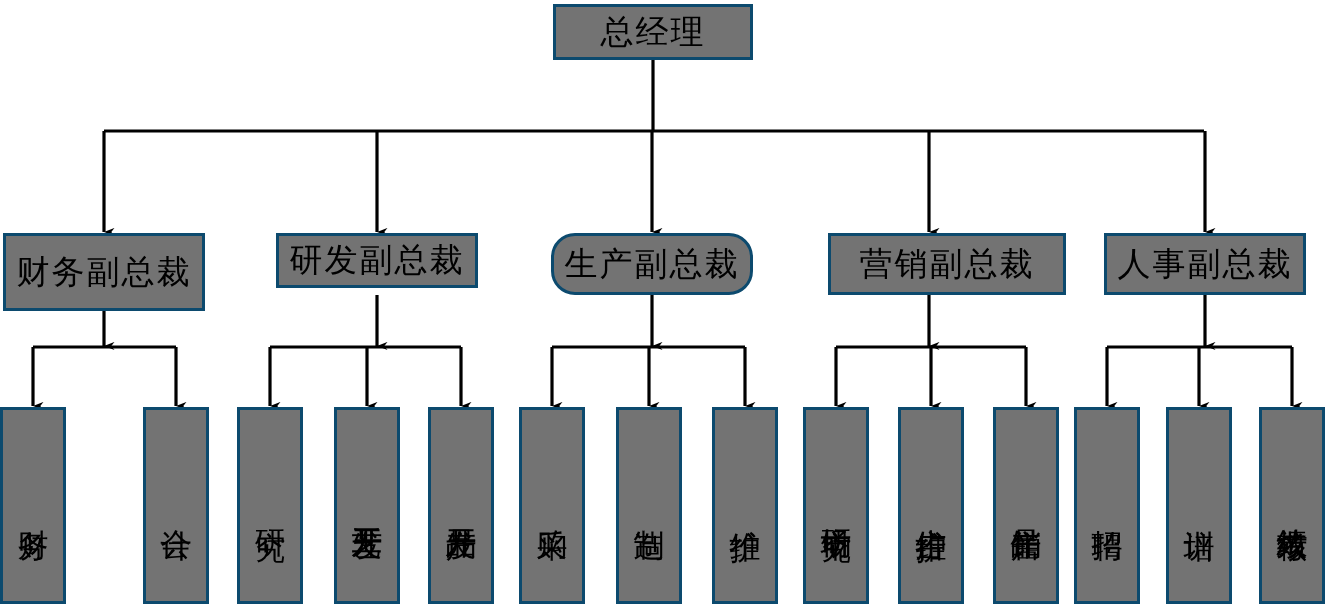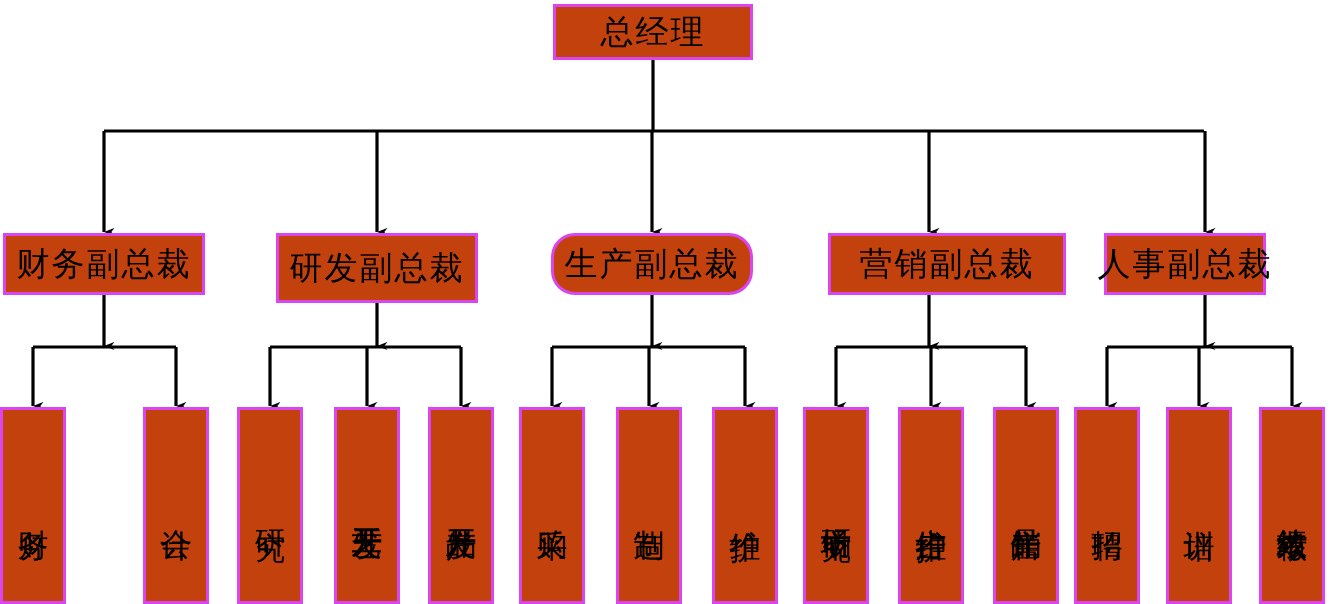--- a/index.html
+++ b/index.html
@@ -21,22 +21,22 @@
   #chart-svg {
     position: absolute;
     left: 0;
     top: 0;
     width: 1337px;
     height: 604px;
   }
   .node {
     position: absolute;
     box-sizing: border-box;
-    background: #c2410c;
-    border: 3px solid #d946ef;
+    background: #737373;
+    border: 3px solid #0c4a6e;
     display: flex;
     align-items: center;
     justify-content: center;
     z-index: 2;
   }
   .node-label {
     display: block;
     color: #000000;
     line-height: 1.04;
     letter-spacing: 0.02em;
@@ -102,30 +102,30 @@
         <path d="M 1107 347 L 1107 406" marker-end="url(#arrowhead)"></path>
         <path d="M 1199 347 L 1199 406" marker-end="url(#arrowhead)"></path>
         <path d="M 1292 347 L 1292 406" marker-end="url(#arrowhead)"></path>
       </g>
   </svg>
 
   <div id="nodes-layer">
       <div class="node node-root" style="left: 553px; top: 4px; width: 200px; height: 56px;">
         <span class="node-label">总经理</span>
       </div>
-      <div class="node node-vp" style="left: 3px; top: 233px; width: 202px; height: 62px;">
+      <div class="node node-vp" style="left: 3px; top: 233px; width: 202px; height: 78px;">
         <span class="node-label">财务副总裁</span>
       </div>
       <div class="node node-leaf" style="left: 0px; top: 407px; width: 66px; height: 197px;">
         <span class="node-label">财务</span>
       </div>
       <div class="node node-leaf" style="left: 143px; top: 407px; width: 66px; height: 197px;">
         <span class="node-label">会计</span>
       </div>
-      <div class="node node-vp" style="left: 276px; top: 233px; width: 202px; height: 70px;">
+      <div class="node node-vp" style="left: 276px; top: 233px; width: 202px; height: 55px;">
         <span class="node-label">研发副总裁</span>
       </div>
       <div class="node node-leaf" style="left: 237px; top: 407px; width: 66px; height: 197px;">
         <span class="node-label">研究</span>
       </div>
       <div class="node node-leaf" style="left: 334px; top: 407px; width: 66px; height: 197px;">
         <span class="node-label">工艺开发</span>
       </div>
       <div class="node node-leaf" style="left: 428px; top: 407px; width: 66px; height: 197px;">
         <span class="node-label">产品开发</span>
@@ -147,21 +147,21 @@
       </div>
       <div class="node node-leaf" style="left: 803px; top: 407px; width: 66px; height: 197px;">
         <span class="node-label">市场研究</span>
       </div>
       <div class="node node-leaf" style="left: 898px; top: 407px; width: 66px; height: 197px;">
         <span class="node-label">广告维护</span>
       </div>
       <div class="node node-leaf" style="left: 993px; top: 407px; width: 66px; height: 197px;">
         <span class="node-label">产品销售</span>
       </div>
-      <div class="node node-vp" style="left: 1104px; top: 233px; width: 162px; height: 62px;">
+      <div class="node node-vp" style="left: 1104px; top: 233px; width: 202px; height: 62px;">
         <span class="node-label">人事副总裁</span>
       </div>
       <div class="node node-leaf" style="left: 1074px; top: 407px; width: 66px; height: 197px;">
         <span class="node-label">招聘</span>
       </div>
       <div class="node node-leaf" style="left: 1166px; top: 407px; width: 66px; height: 197px;">
         <span class="node-label">培训</span>
       </div>
       <div class="node node-leaf" style="left: 1259px; top: 407px; width: 66px; height: 197px;">
         <span class="node-label">绩效考核</span>

